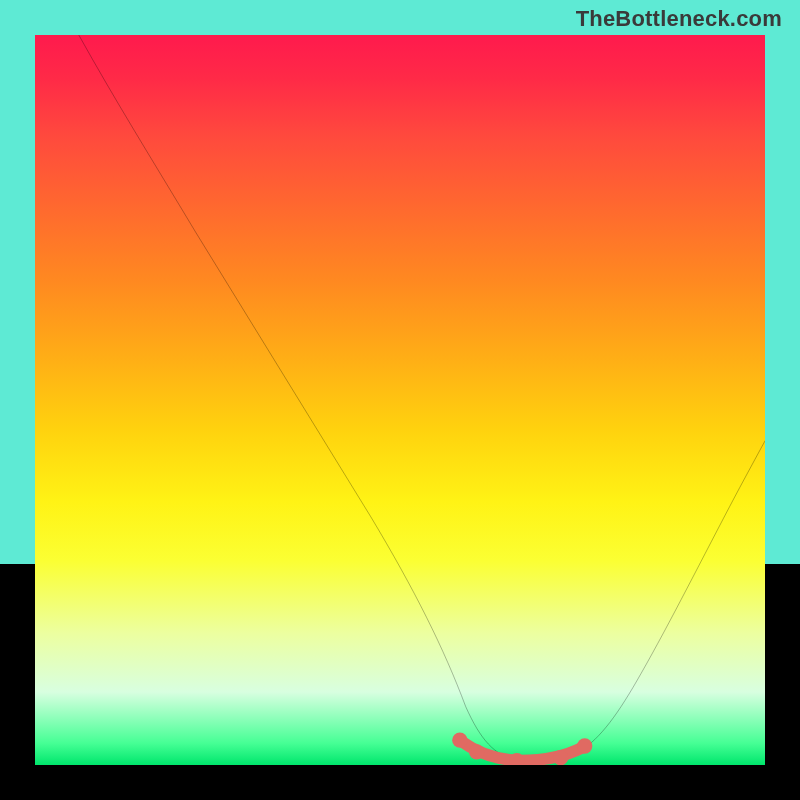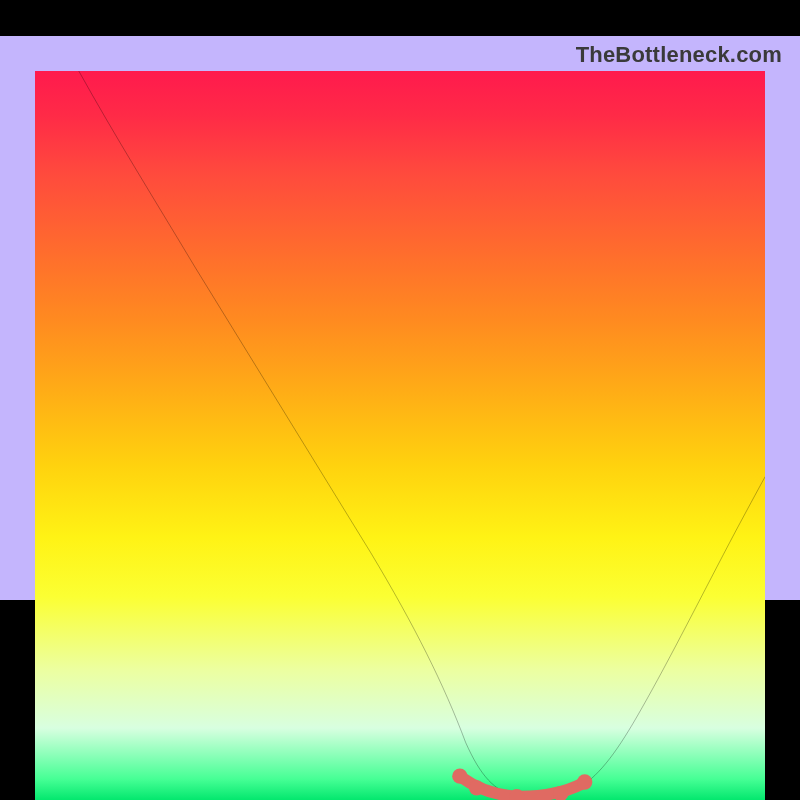--- a/index.html
+++ b/index.html
@@ -8,22 +8,21 @@
     width: 800px;
     height: 800px;
     background: #000;
     overflow: hidden;
     font-family: Arial, Helvetica, sans-serif;
   }
   .frame {
     position: relative;
     width: 800px;
     height: 564px;
-    background: #c4b5fd;
-    margin-top: 36px;
+    background: #5eead4;
   }
   .watermark {
     position: absolute;
     top: 6px;
     right: 18px;
     color: #3a3a3a;
     font-size: 22px;
     font-weight: 600;
     letter-spacing: 0.2px;
     font-family: Arial, Helvetica, sans-serif;

